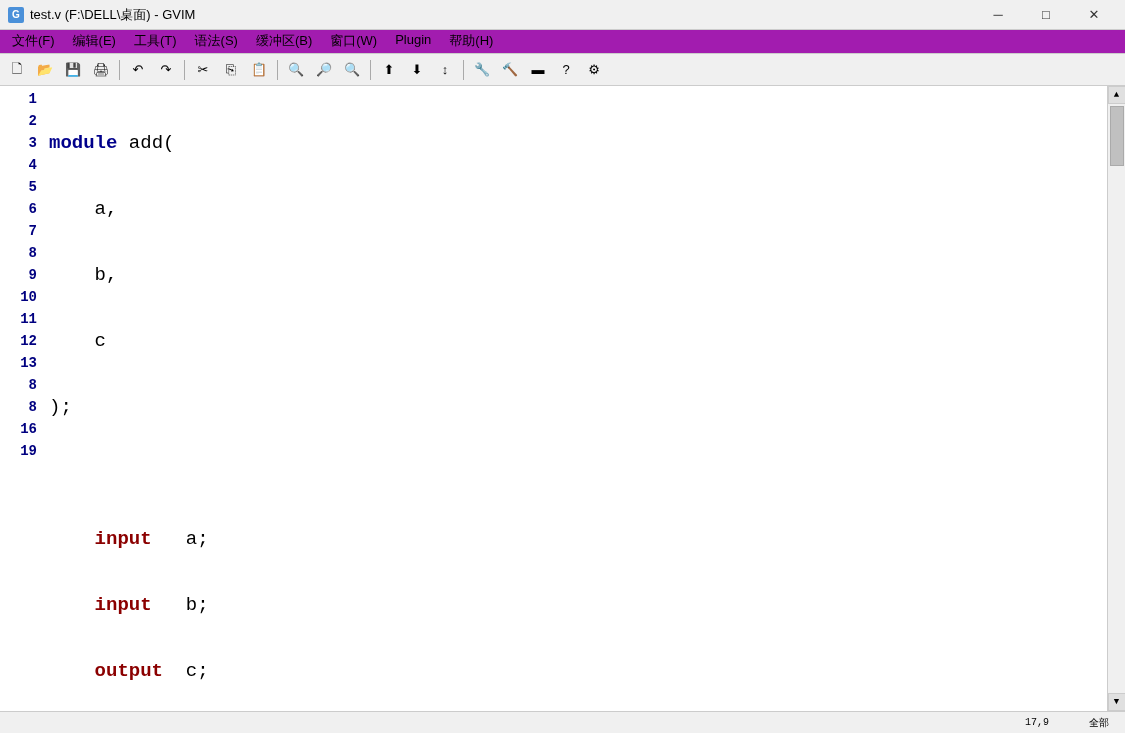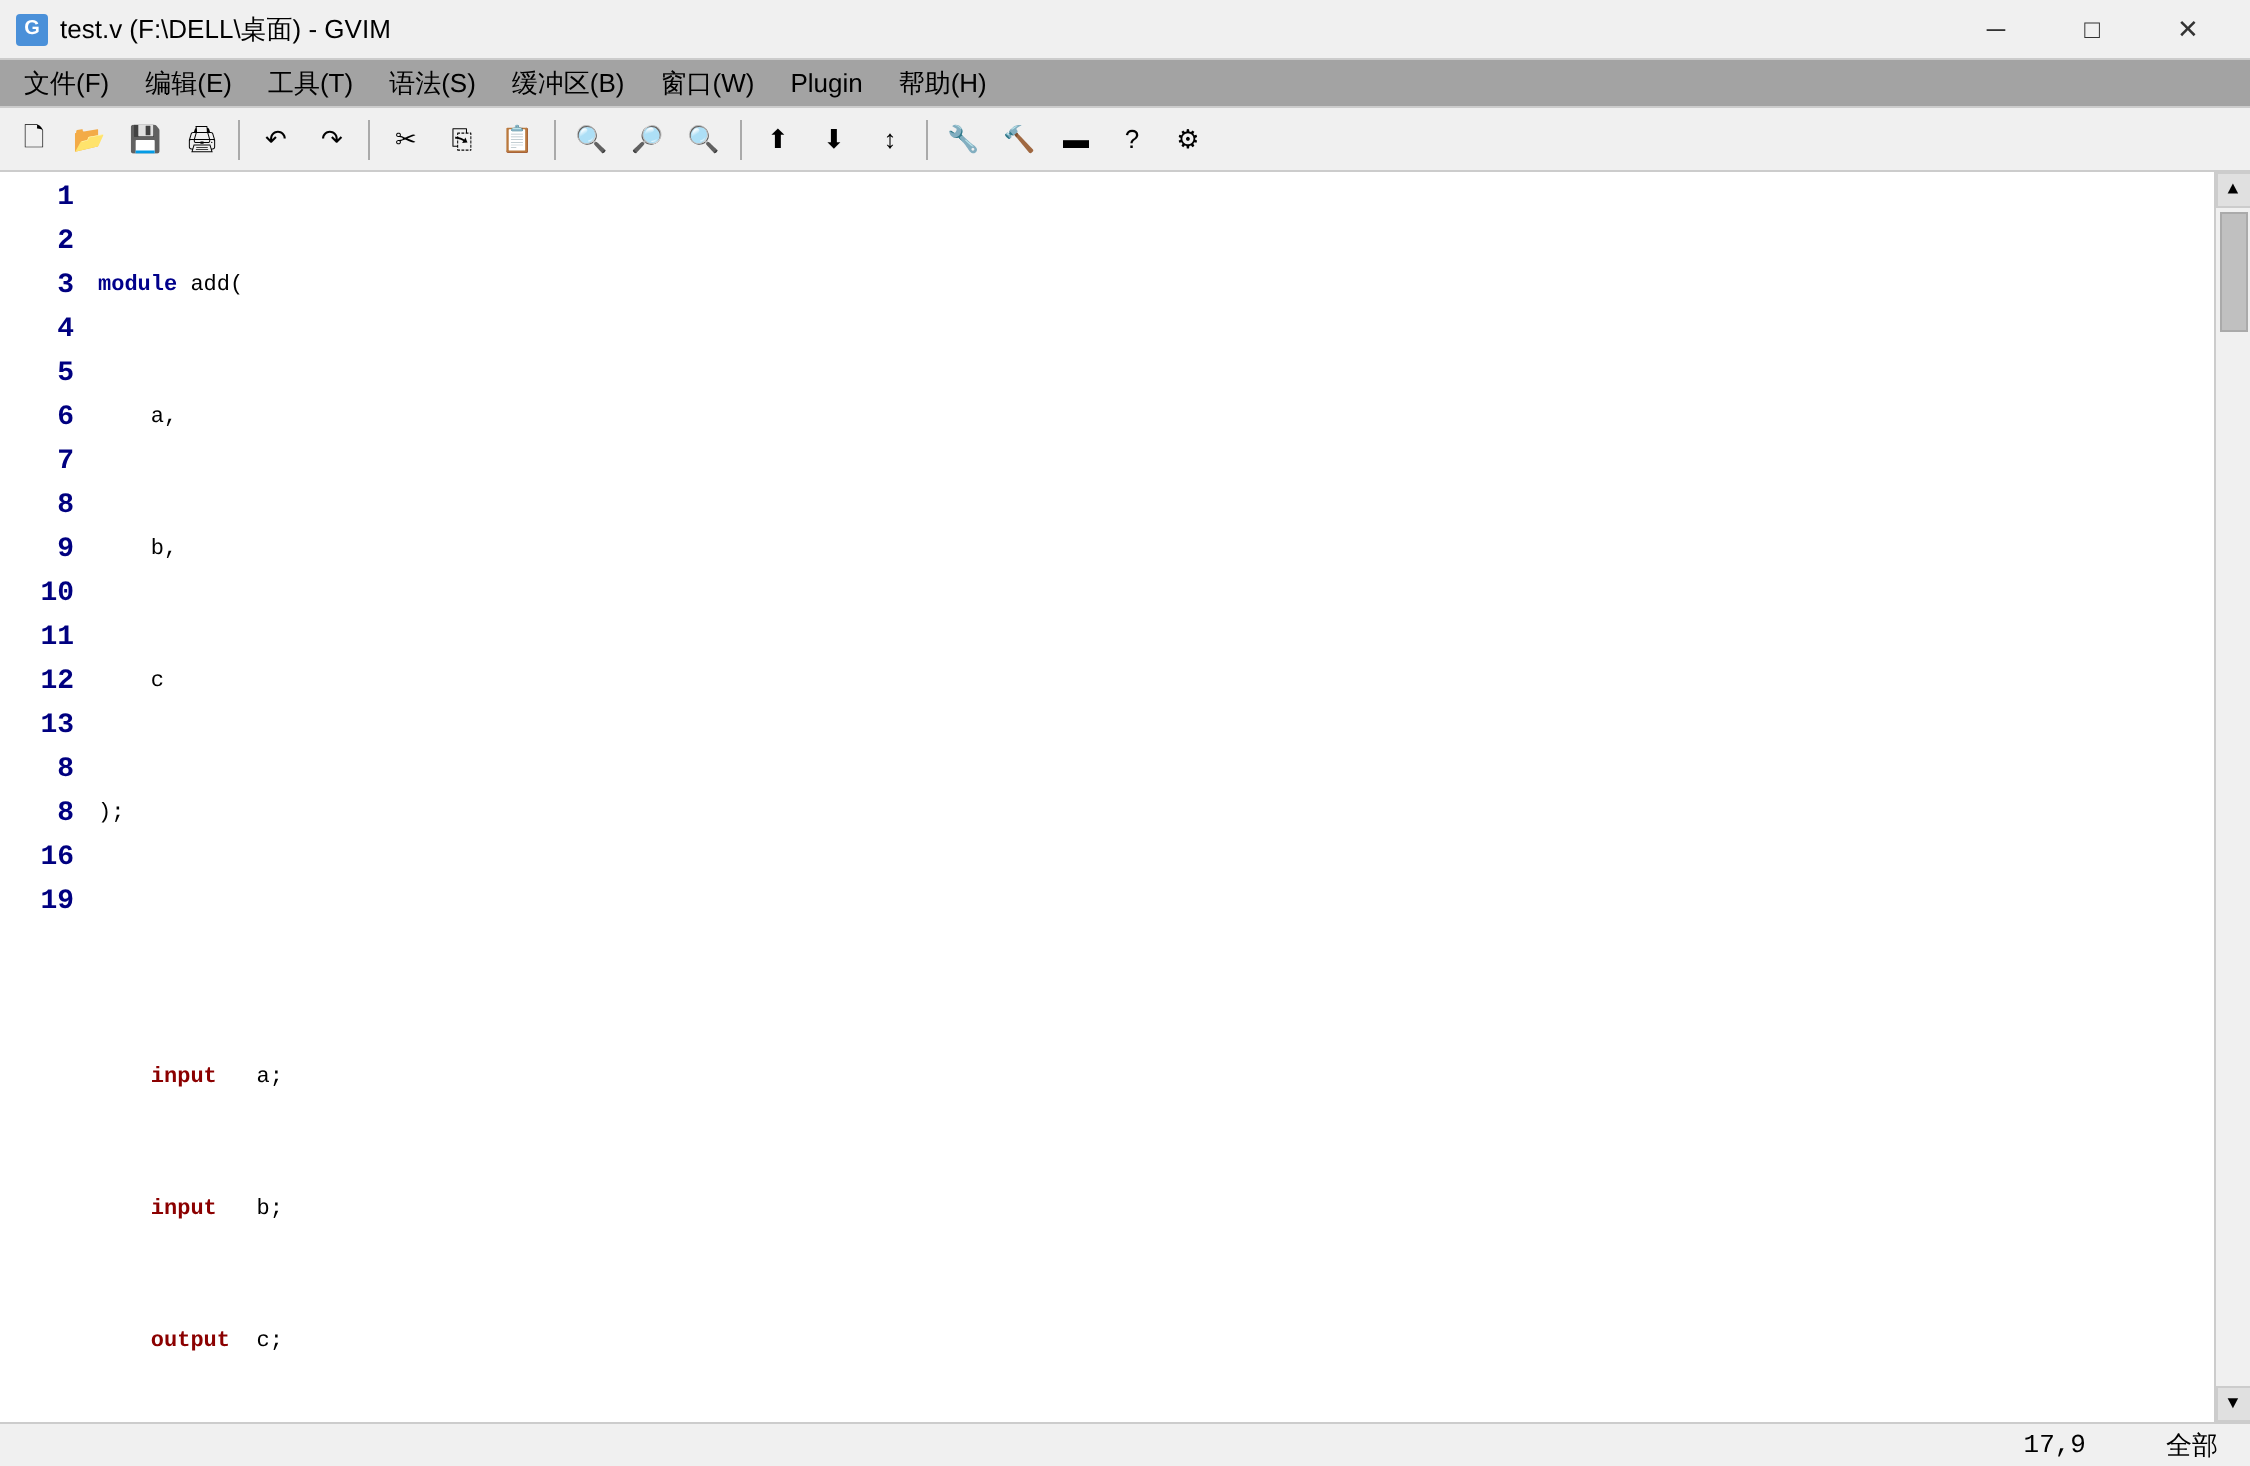--- a/index.html
+++ b/index.html
@@ -60,25 +60,25 @@
       cursor: pointer;
       display: flex;
       align-items: center;
       justify-content: center;
       font-size: 13px;
       color: #333;
     }
 
     
     .menu-bar {
-      background: #a3a3a3;
+      background: #a21caf;
       border-bottom: 1px solid #ccc;
       height: 24px;
       display: flex;
-      align-items: center;
+      align-items: flex-start;
       padding: 0 4px;
       font-family: 'Segoe UI', Arial, sans-serif;
       font-size: 13px;
       gap: 2px;
     }
 
     .menu-item {
       padding: 2px 8px;
       cursor: pointer;
       border-radius: 2px;
@@ -140,21 +140,21 @@
     .line-number {
       text-align: right;
       height: 22px;
       color: #000080;
     }
 
     .code-area {
       flex: 1;
       padding: 2px 0 0 4px;
       line-height: 22px;
-      font-size: 11px;
+      font-size: 19px;
       font-family: 'Courier New', Courier, monospace;
       overflow-x: auto;
       white-space: pre;
     }
 
     .code-line {
       height: 22px;
       display: block;
     }
 
@@ -206,21 +206,21 @@
     
     .status-bar {
       background: #f0f0f0;
       border-top: 1px solid #ccc;
       height: 22px;
       display: flex;
       align-items: center;
       justify-content: flex-end;
       padding: 0 16px;
       font-family: 'Courier New', Courier, monospace;
-      font-size: 13px;
+      font-size: 10px;
       gap: 40px;
     }
   </style>
 </head>
 <body>
 
 <div class="title-bar">
   <div class="title-bar-left">
     <div class="title-bar-icon">
       <span>G</span>

